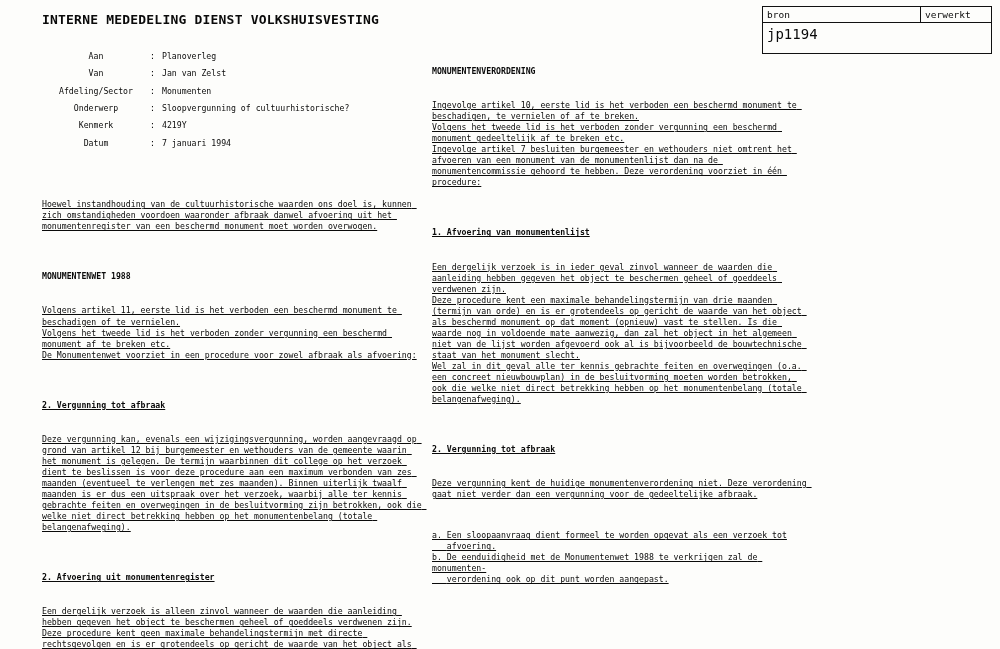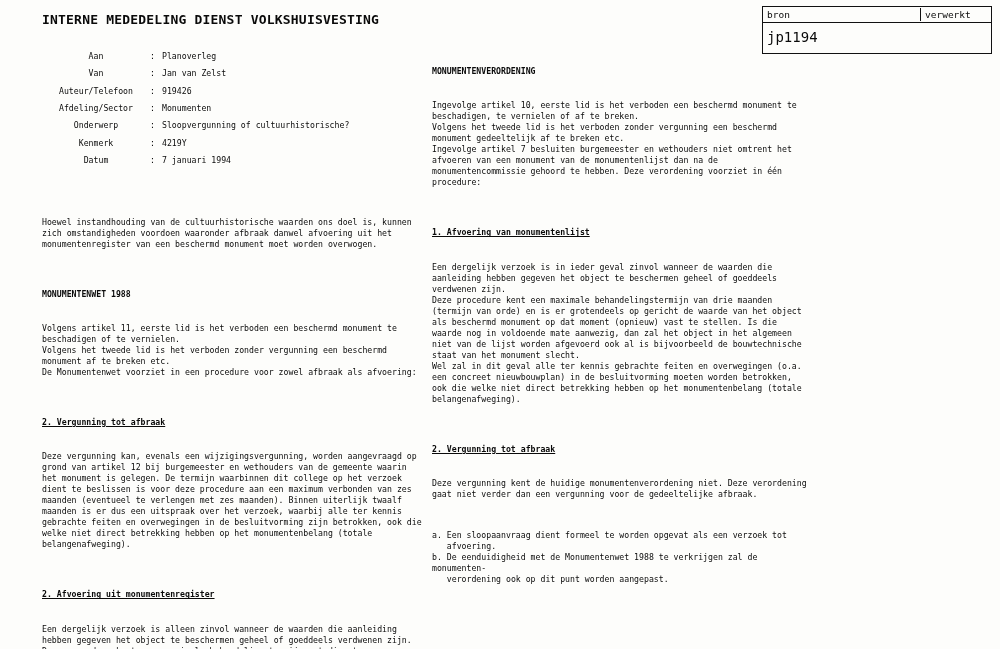--- a/index.html
+++ b/index.html
@@ -31,21 +31,20 @@
     height: 46px;
     border: 1.5px solid #111;
     display: flex;
     flex-direction: column;
     font-size: 9.5px;
     line-height: 1.25;
   }
   .stamp-row {
     display: flex;
     flex: 1 1 auto;
-    align-items: center;
   }
   .stamp-row.head {
     flex: 0 0 15px;
     border-bottom: 1.5px solid #111;
   }
   .stamp-cell-left {
     flex: 1 1 auto;
     border-right: 1.5px solid #111;
     padding: 1px 4px;
     display: flex;
@@ -103,20 +102,21 @@
   }
   .meta-table td {
     padding: 0 0 7.5px 0;
     vertical-align: top;
     line-height: 1.2;
   }
   .meta-label { width: 108px; text-align: center; }
   .meta-colon { width: 12px; }
   .para {
     margin: 0 0 8px 0;
+    text-decoration: underline;
   }
   .h-bold {
     font-weight: bold;
     margin: 9px 0 1px 0;
   }
   .h-underline {
     font-weight: bold;
     text-decoration: underline;
     margin: 9px 0 1px 0;
   }
@@ -143,25 +143,20 @@
       <tbody>
         <tr>
           <td class="meta-label">Aan</td>
           <td class="meta-colon">:</td>
           <td>Planoverleg</td>
         </tr>
         <tr>
           <td class="meta-label">Van</td>
           <td class="meta-colon">:</td>
           <td>Jan van Zelst</td>
-        </tr>
-        <tr>
-          <td class="meta-label">Auteur/Telefoon</td>
-          <td class="meta-colon">:</td>
-          <td>919426</td>
         </tr>
         <tr>
           <td class="meta-label">Afdeling/Sector</td>
           <td class="meta-colon">:</td>
           <td>Monumenten</td>
         </tr>
         <tr>
           <td class="meta-label">Onderwerp</td>
           <td class="meta-colon">:</td>
           <td>Sloopvergunning of cultuurhistorische?</td>

